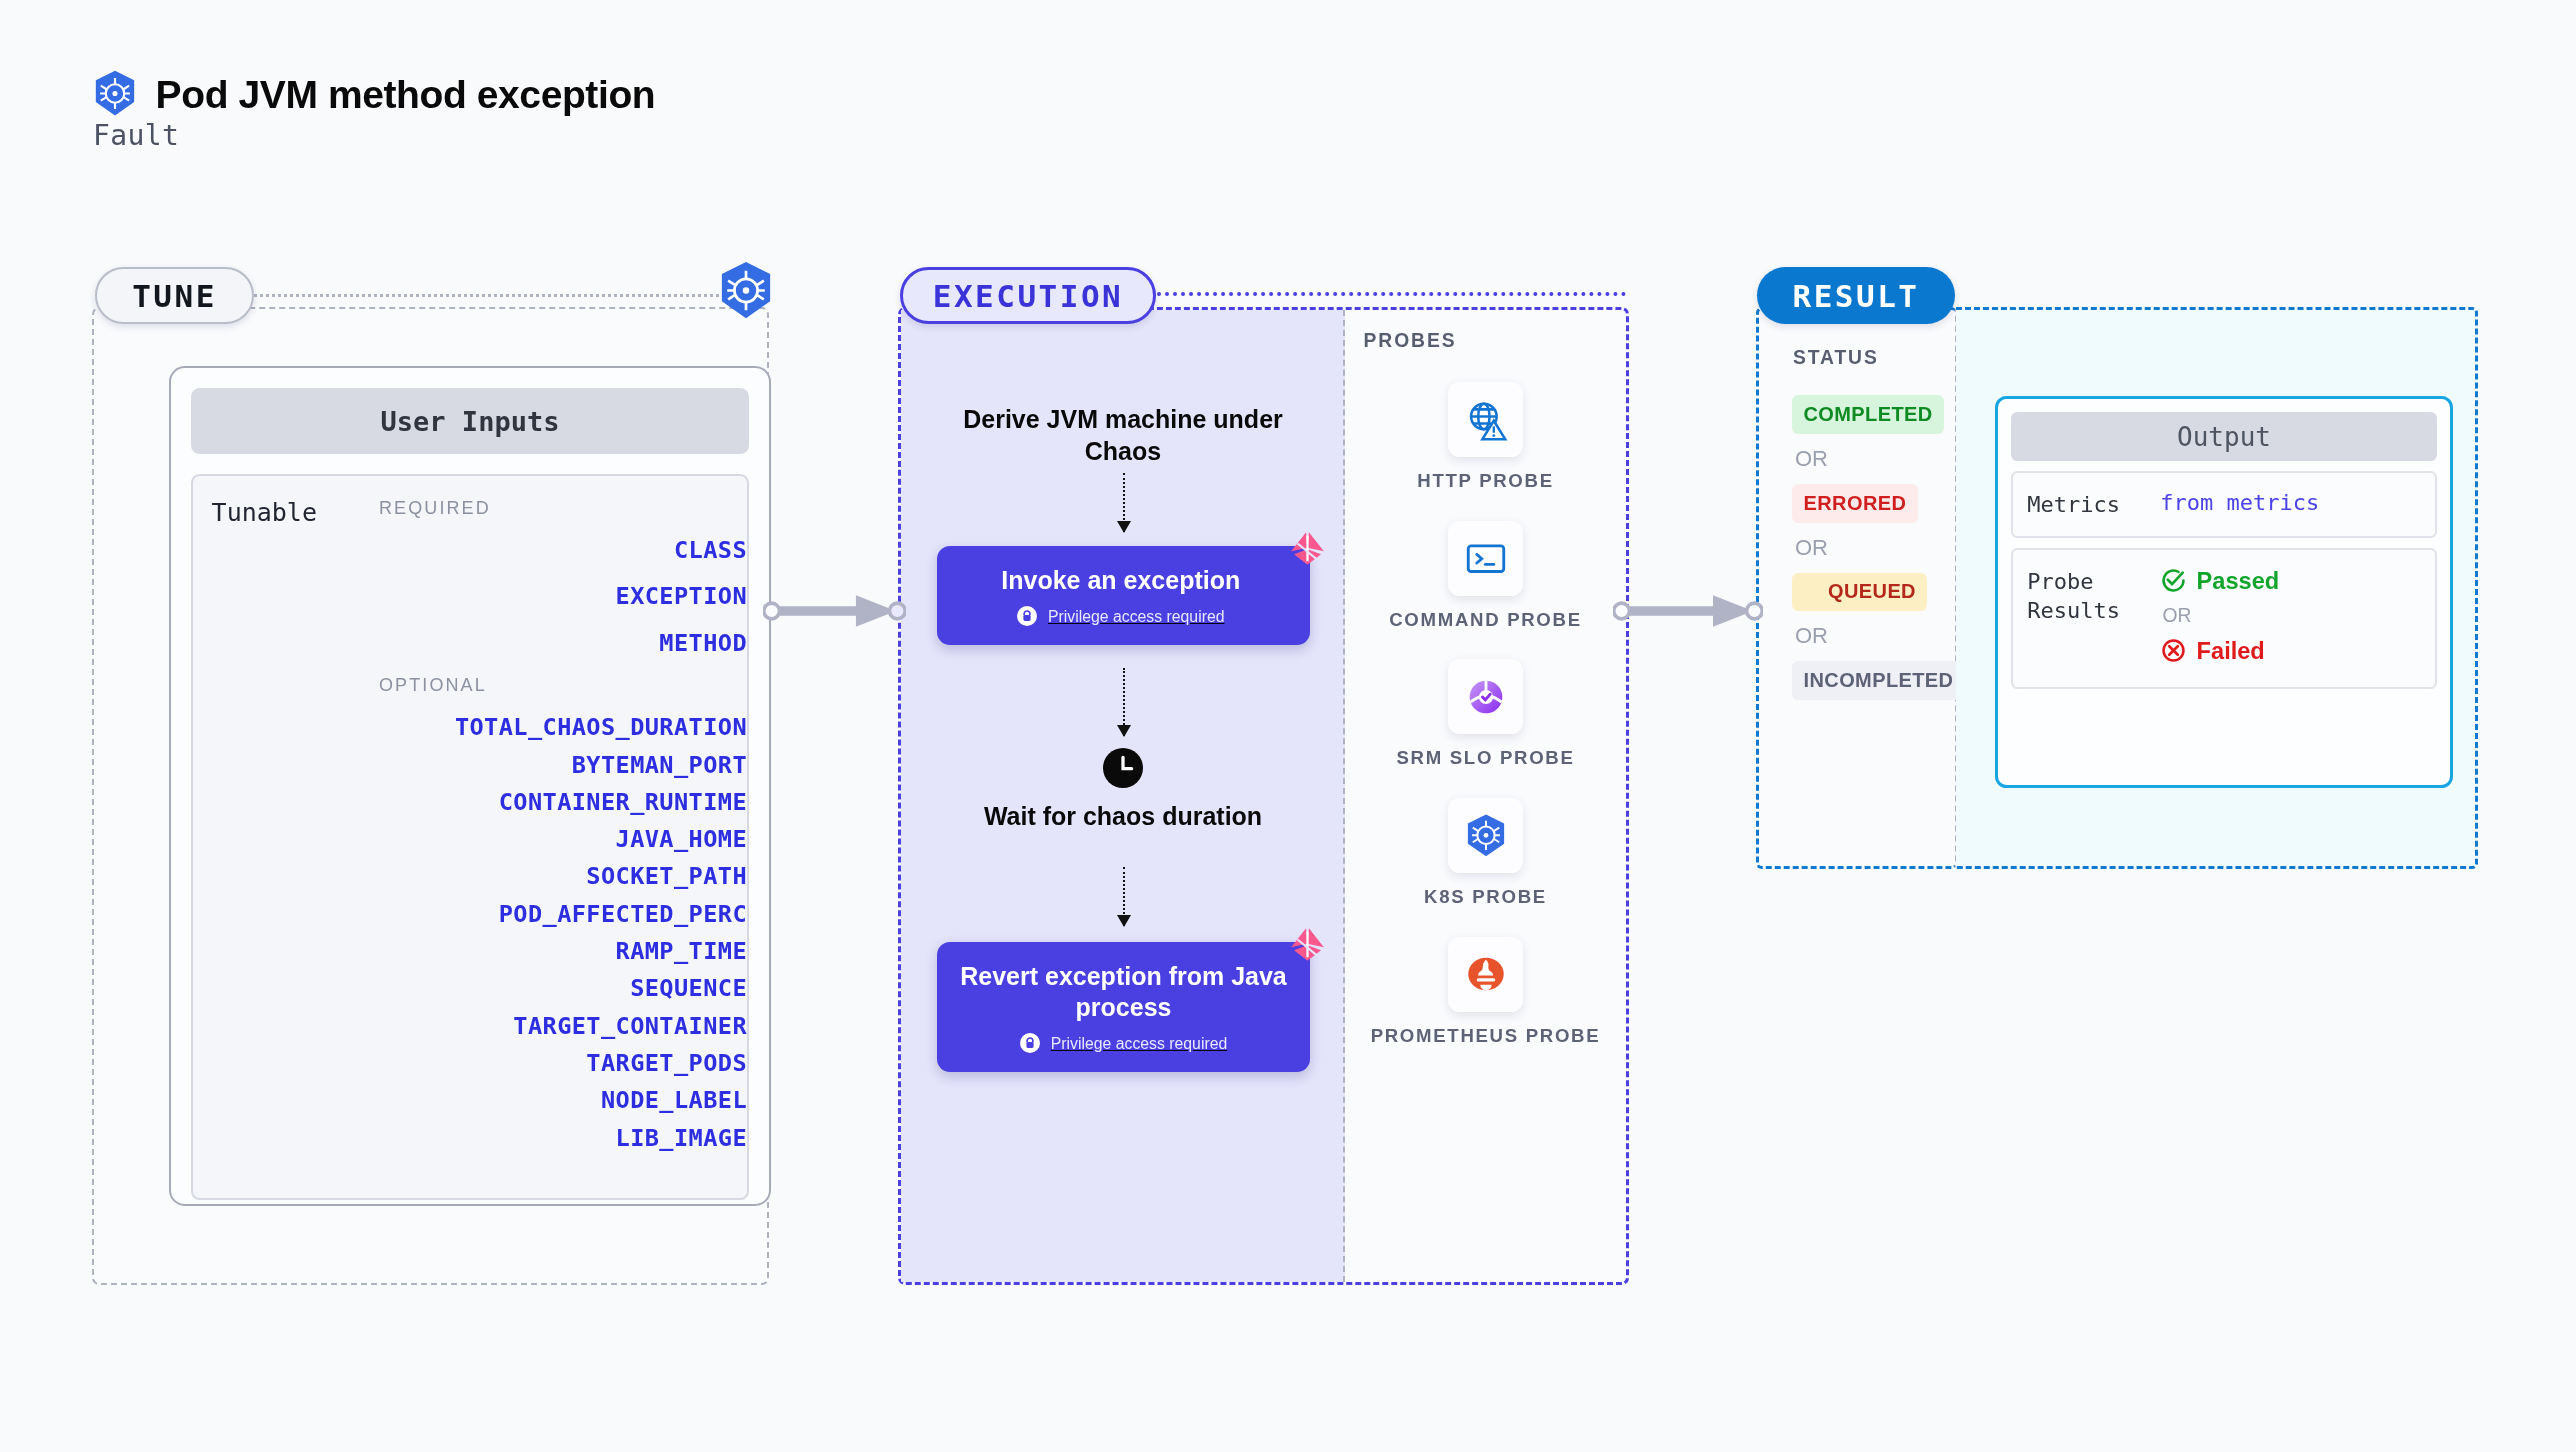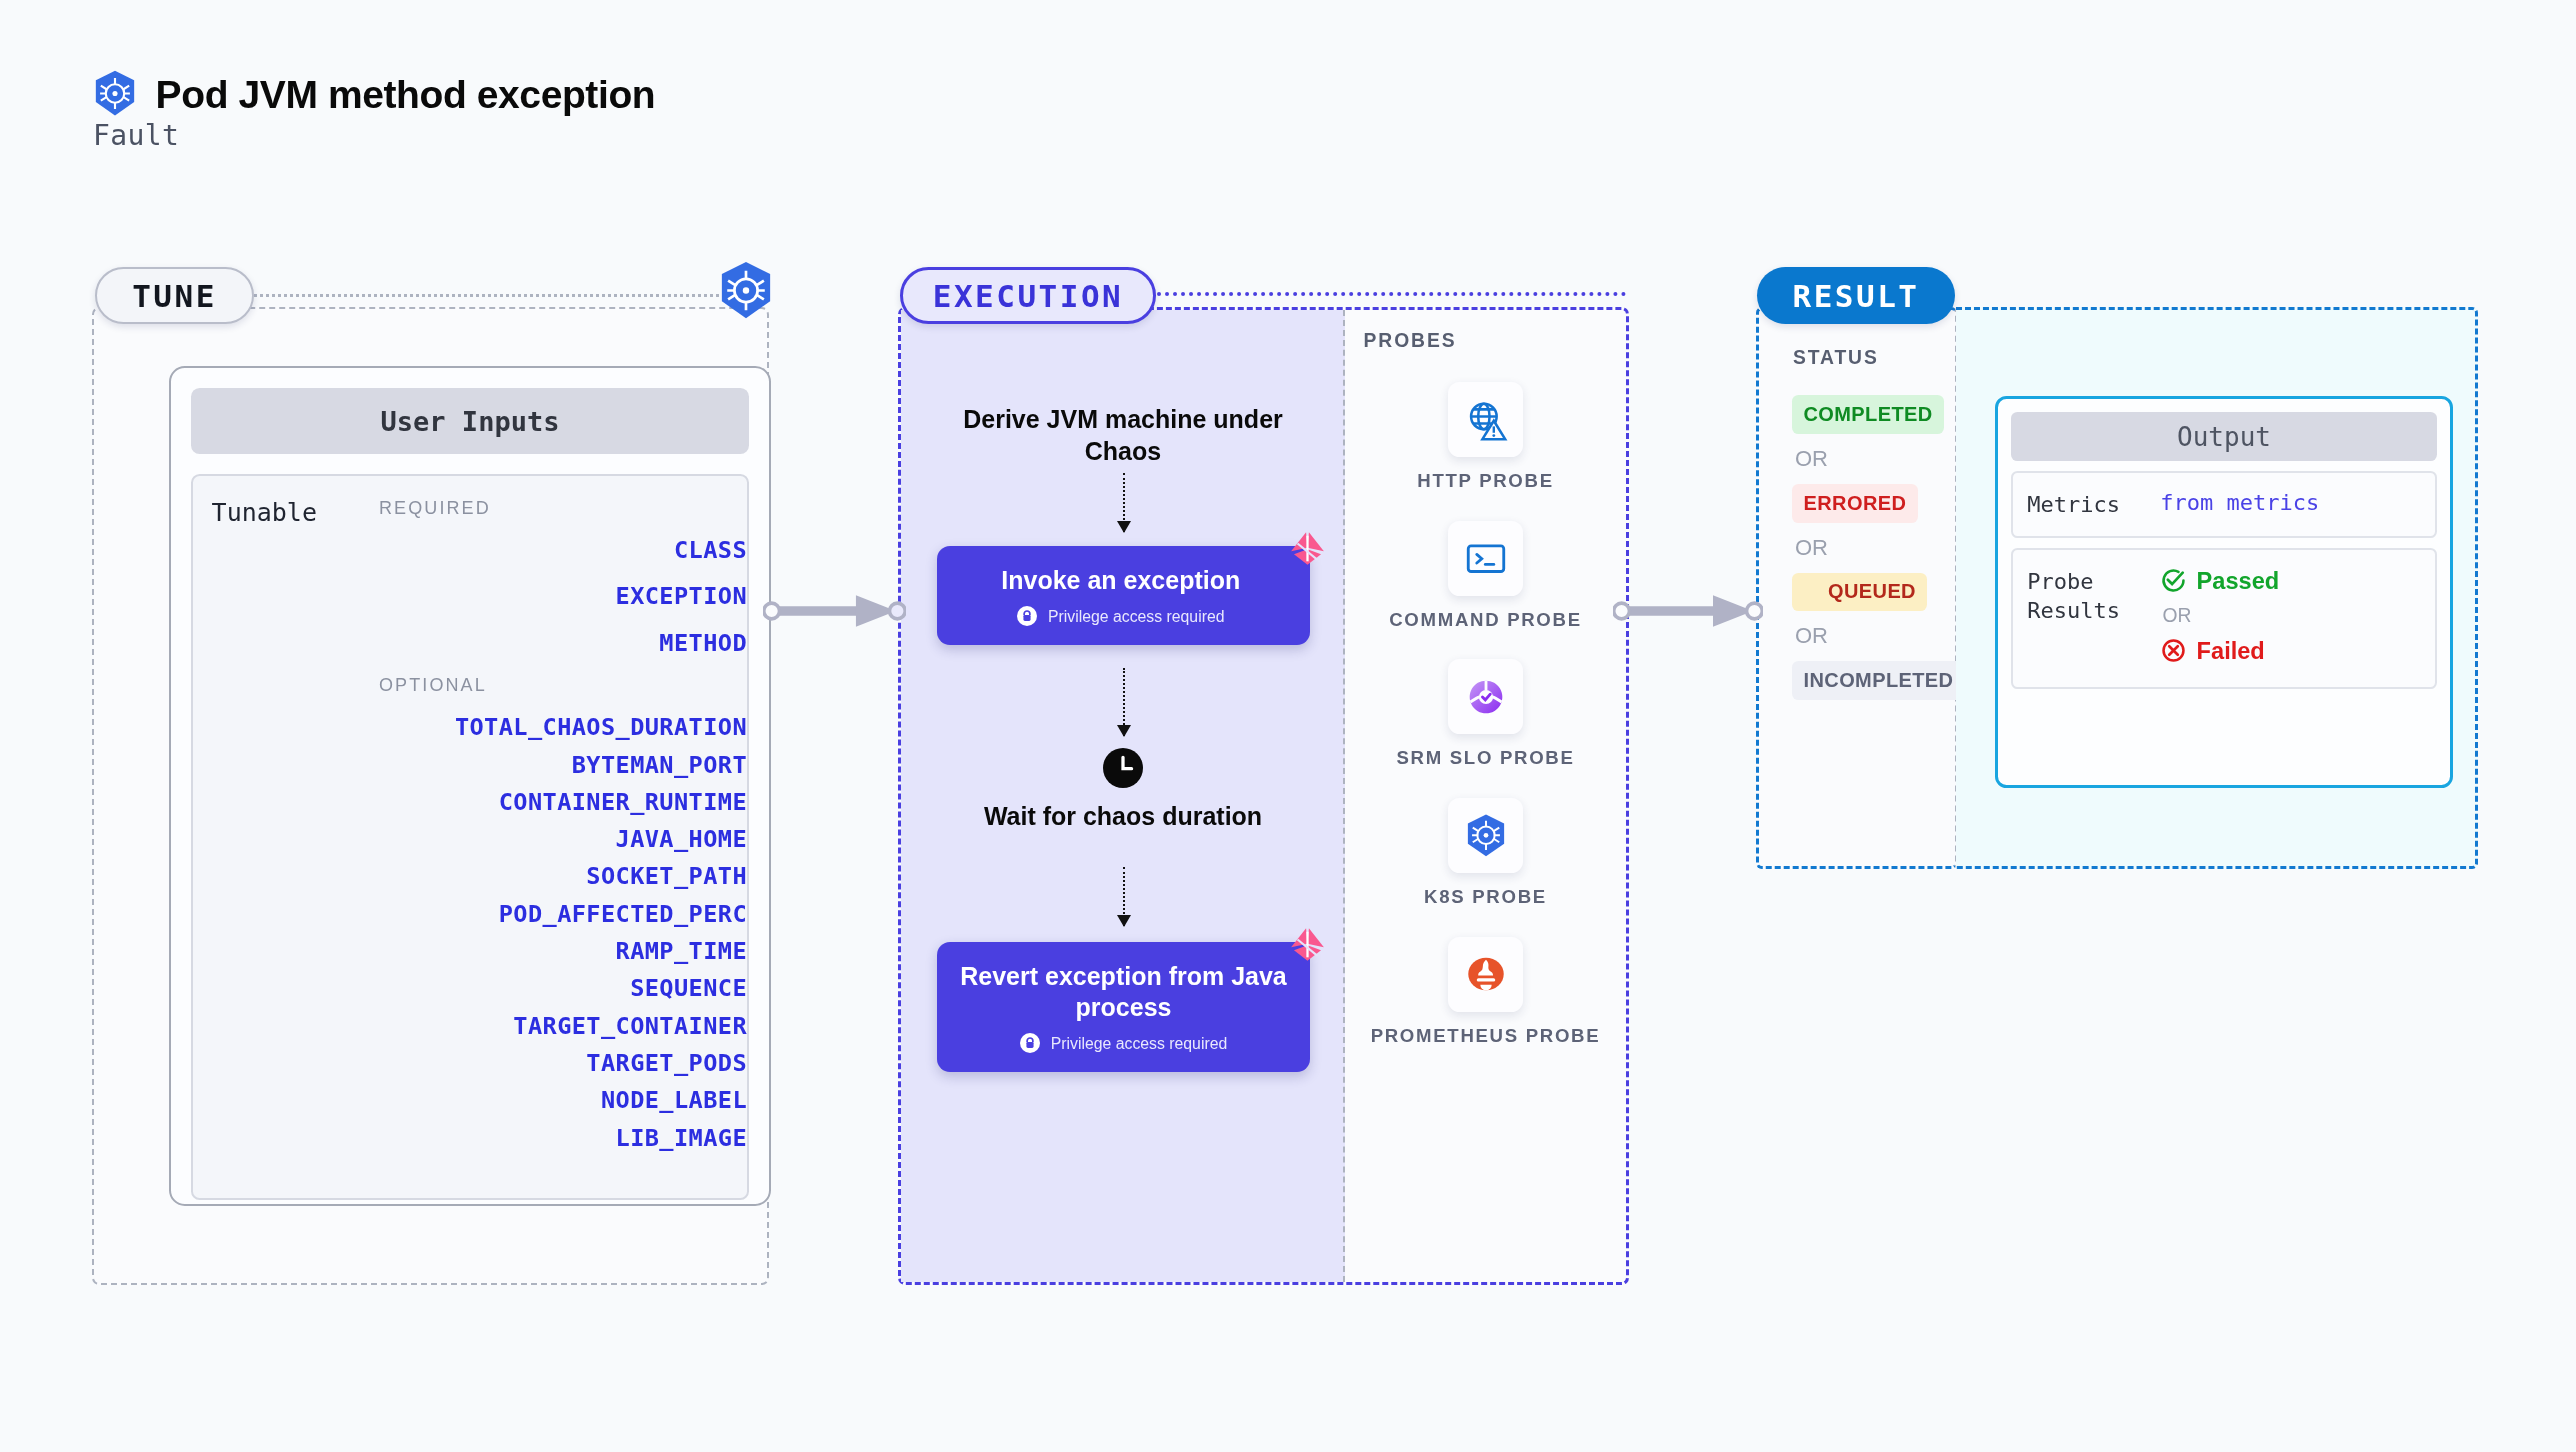--- a/index.html
+++ b/index.html
@@ -164,21 +164,21 @@
     border-radius: 13px;
     padding: 18.6px 21.5px 17px;
     text-align: center;
     box-shadow: 0 4.3px 11.5px rgba(40,40,120,.22);
   }
   .action-title {
     font-size: 25px; font-weight: bold; color: #fff; line-height: 1.24;
   }
   .priv-row {
     display: flex; align-items: center; justify-content: center;
-    gap: 11px; margin-top: 10px;
+    gap: 11px; margin-top: 10px; text-decoration: underline;
   }
   .priv-text { font-size: 15.8px; color: #e9e8fd; }
   .chaos-badge { position: absolute; right: -15.8px; top: -15.8px; width: 37px; height: 37px; }
   .clock-dot { width: 40px; height: 40px; margin: 0 auto 11.5px; }
 
   
   #probes-title {
     position: absolute; left: 18.6px; top: 20px;
     font-size: 19.3px; letter-spacing: 1.9px;
     color: #575e70; font-weight: bold;

